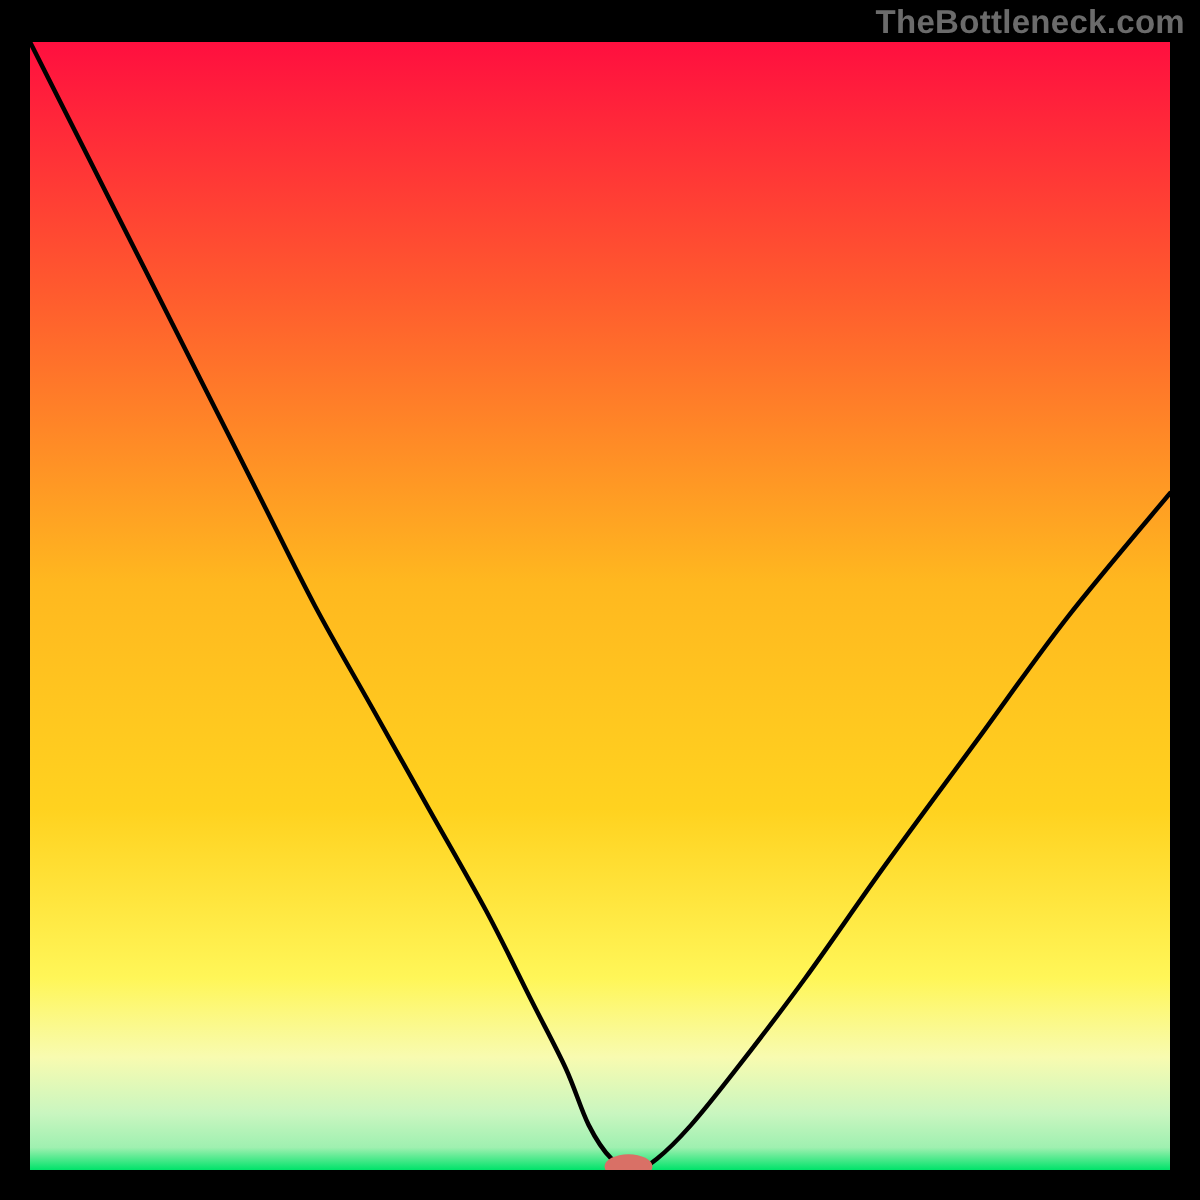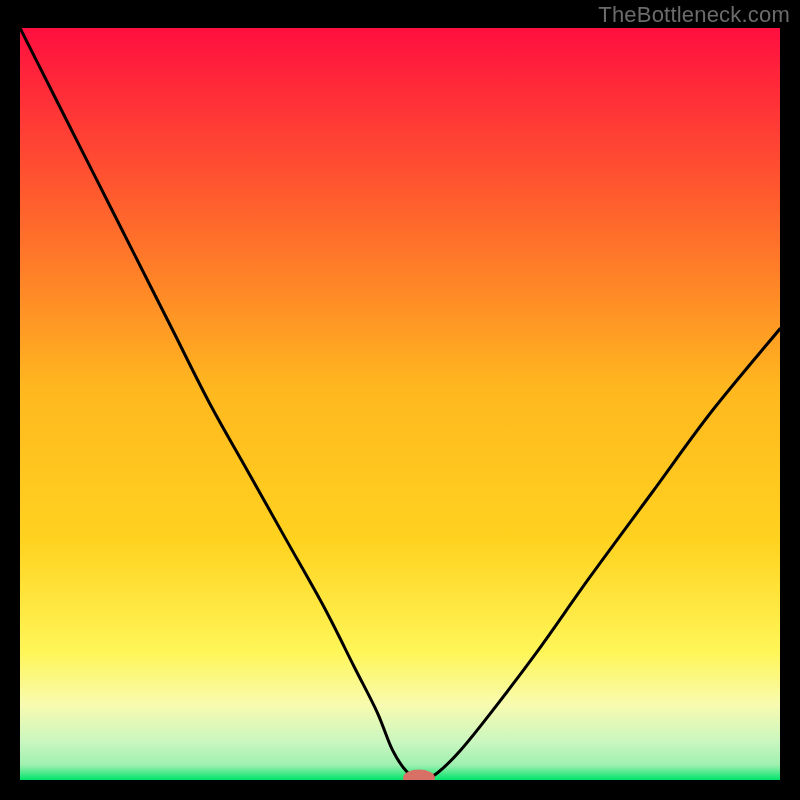--- a/index.html
+++ b/index.html
@@ -16,21 +16,21 @@
     width: 800px;
     height: 800px;
     background: #000;
   }
   .watermark {
     position: absolute;
     top: 2px;
     right: 10px;
     color: #6b6b6b;
     font-size: 22px;
-    font-weight: 400;
+    font-weight: 700;
     letter-spacing: 0.2px;
     user-select: none;
     margin-left: 40px;
   }
   .plot {
     position: absolute;
     left: 20px;
     top: 28px;
     width: 760px;
     height: 752px;

